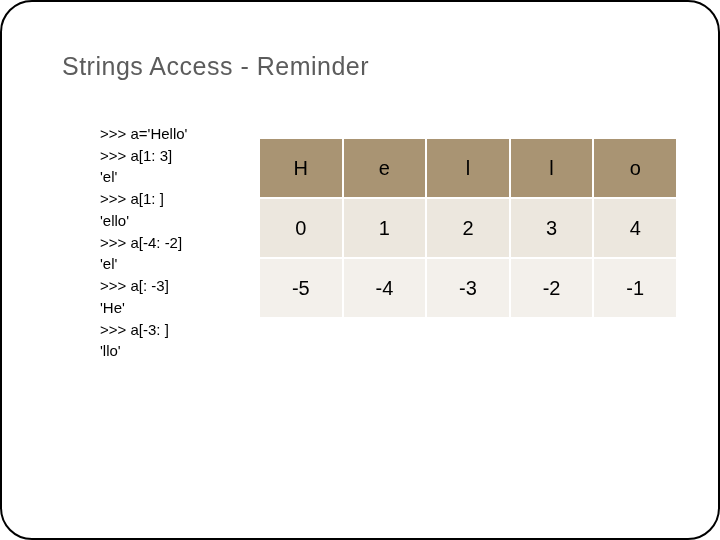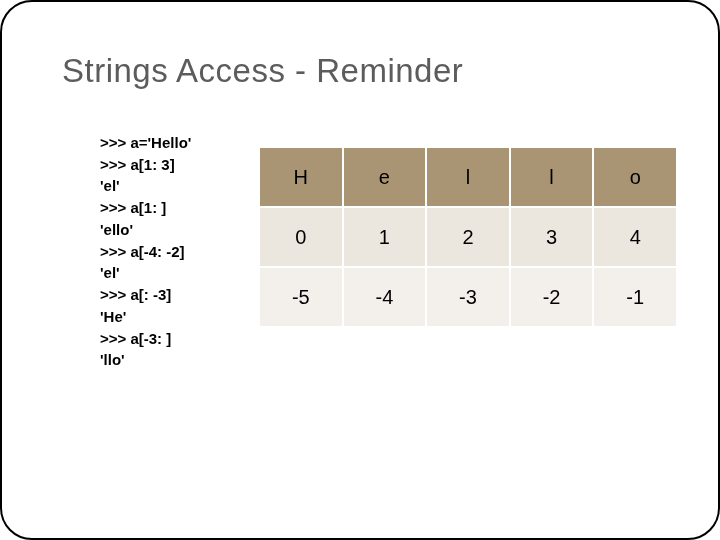--- a/index.html
+++ b/index.html
@@ -14,40 +14,39 @@
   .slide {
     box-sizing: border-box;
     width: 720px;
     height: 540px;
     border: 2px solid #000;
     border-radius: 32px;
     padding: 26px 40px 30px 40px;
     position: relative;
   }
   .title {
-    font-size: 33px;
+    font-size: 25px;
     font-weight: 400;
     color: #5c5c5c;
     margin: 24px 0 20px 20px;
     letter-spacing: 0.5px;
   }
   .content {
     display: flex;
     flex-direction: row;
     align-items: flex-start;
     margin-left: 58px;
   }
   .code-block {
     font-size: 15px;
     line-height: 1.45;
     color: #000;
     white-space: pre;
     font-family: Arial, Helvetica, sans-serif;
     min-width: 130px;
-    font-weight: bold;
   }
   .table-wrap {
     margin-left: 28px;
     margin-top: 36px;
   }
   table.index-table {
     border-collapse: collapse;
     table-layout: fixed;
   }
   table.index-table td {

